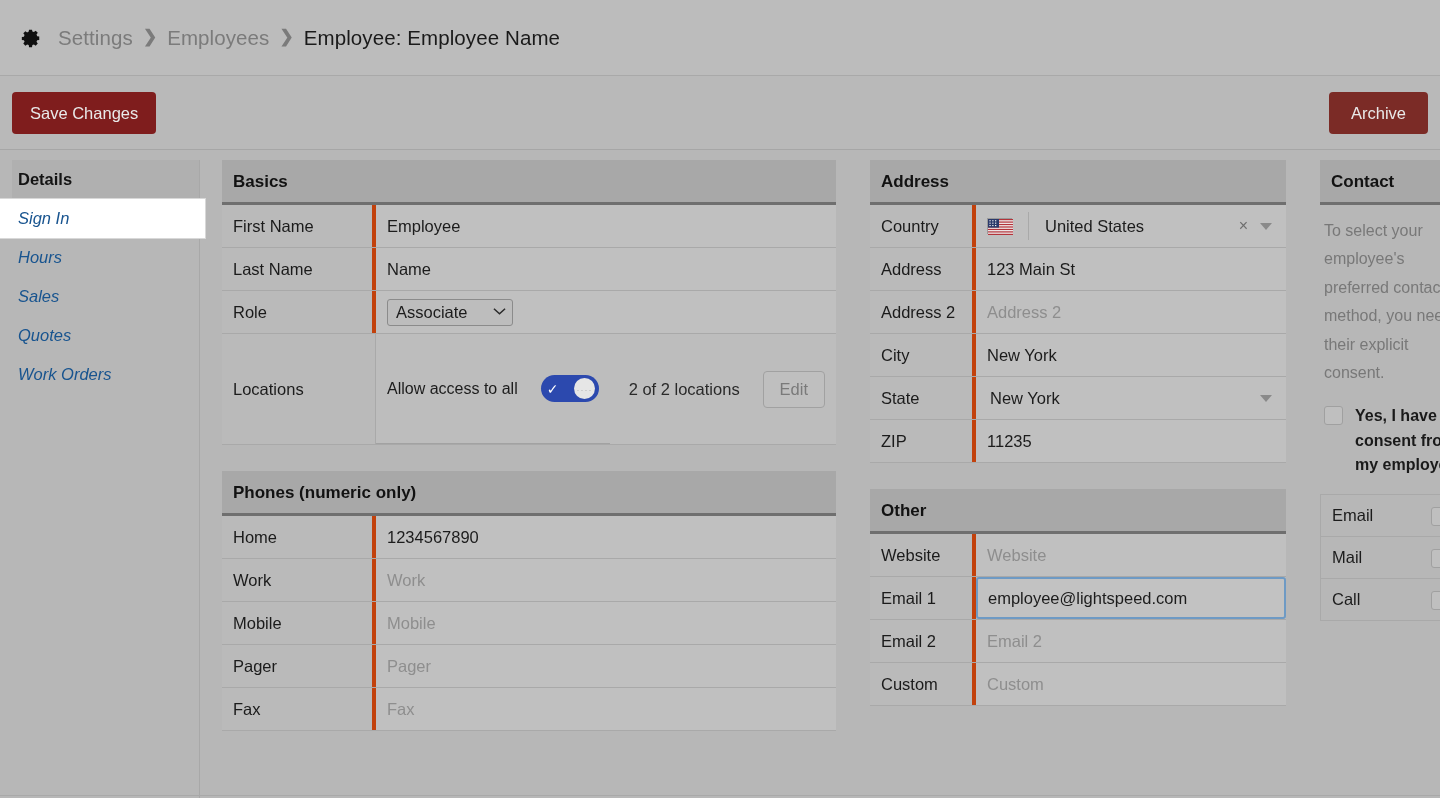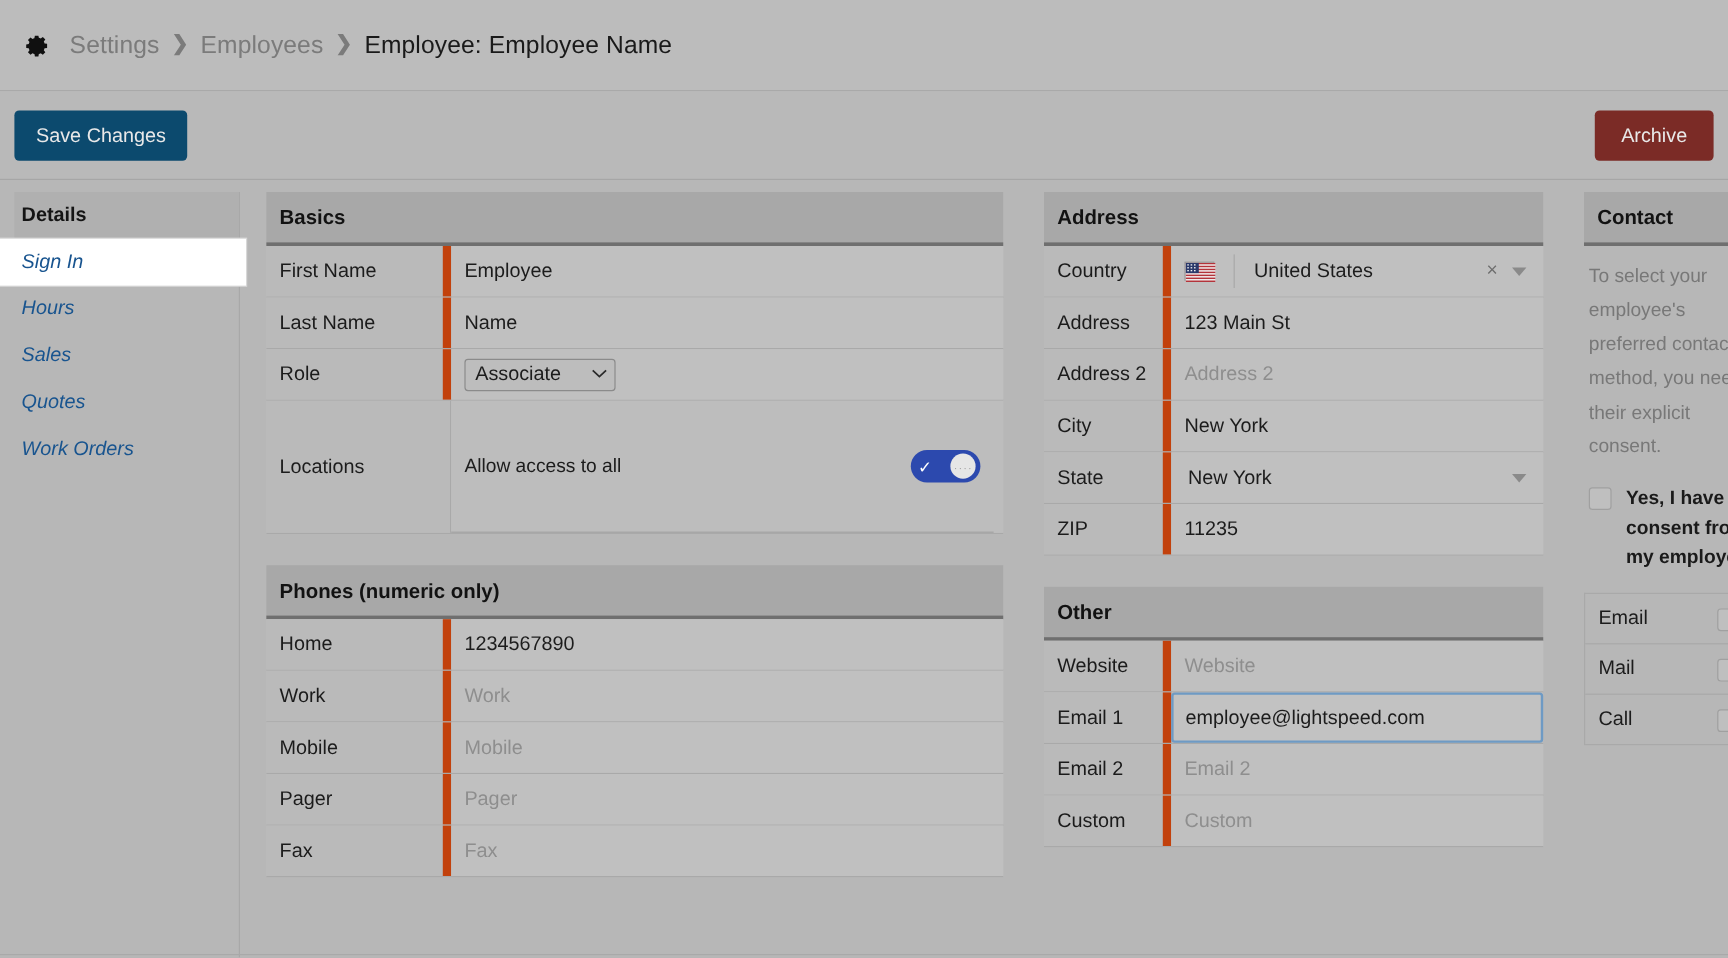--- a/index.html
+++ b/index.html
@@ -54,21 +54,21 @@
     border: none;
     border-radius: 4px;
     font-family: "Liberation Sans", sans-serif;
     font-size: 16.5px;
     color: #e9e9e9;
     cursor: pointer;
     padding: 0 18px;
     height: 42px;
     line-height: 42px;
   }
-  .btn-save { background: #0c4a6e; }
+  .btn-save { background: #7f1d1d; }
   .btn-archive { background: #7b2b26; padding: 0 22px; }
 
   
   .content {
     display: flex;
     height: calc(798px - 76px - 74px);
     padding-top: 10px;
   }
 
   
@@ -131,21 +131,21 @@
     background: #bdbdbd;
   }
   .row:last-child { border-bottom: 1px solid #a9a9a9; }
   .cell-label {
     font-size: 16.5px;
     color: #1b1b1b;
     display: flex;
     align-items: center;
     padding-left: 11px;
     background: #bababa;
-    border-right: 7px solid #c2410c;
+    border-right: 4px solid #c2410c;
   }
   .cell-value {
     flex: 1 1 auto;
     display: flex;
     align-items: center;
     padding-left: 11px;
     font-size: 16.5px;
     background: #c0c0c0;
     position: relative;
   }
@@ -384,20 +384,24 @@
 
         <div class="row row-locations">
           <div class="loc-label-cell">Locations</div>
           <div class="loc-inner">
             <div class="loc-top">
               <span>Allow access to all</span>
               <span class="toggle">
                 <span class="chk">✓</span>
                 <span class="knob">․․․․</span>
               </span>
+            </div>
+            <div class="loc-bottom">
+              <span class="loc-count">2 of 2 locations</span>
+              <button class="btn-edit">Edit</button>
             </div>
           </div>
         </div>
       </div>
 
       <div class="panel">
         <div class="panel-head">Phones (numeric only)</div>
 
         <div class="row">
           <div class="cell-label">Home</div>

